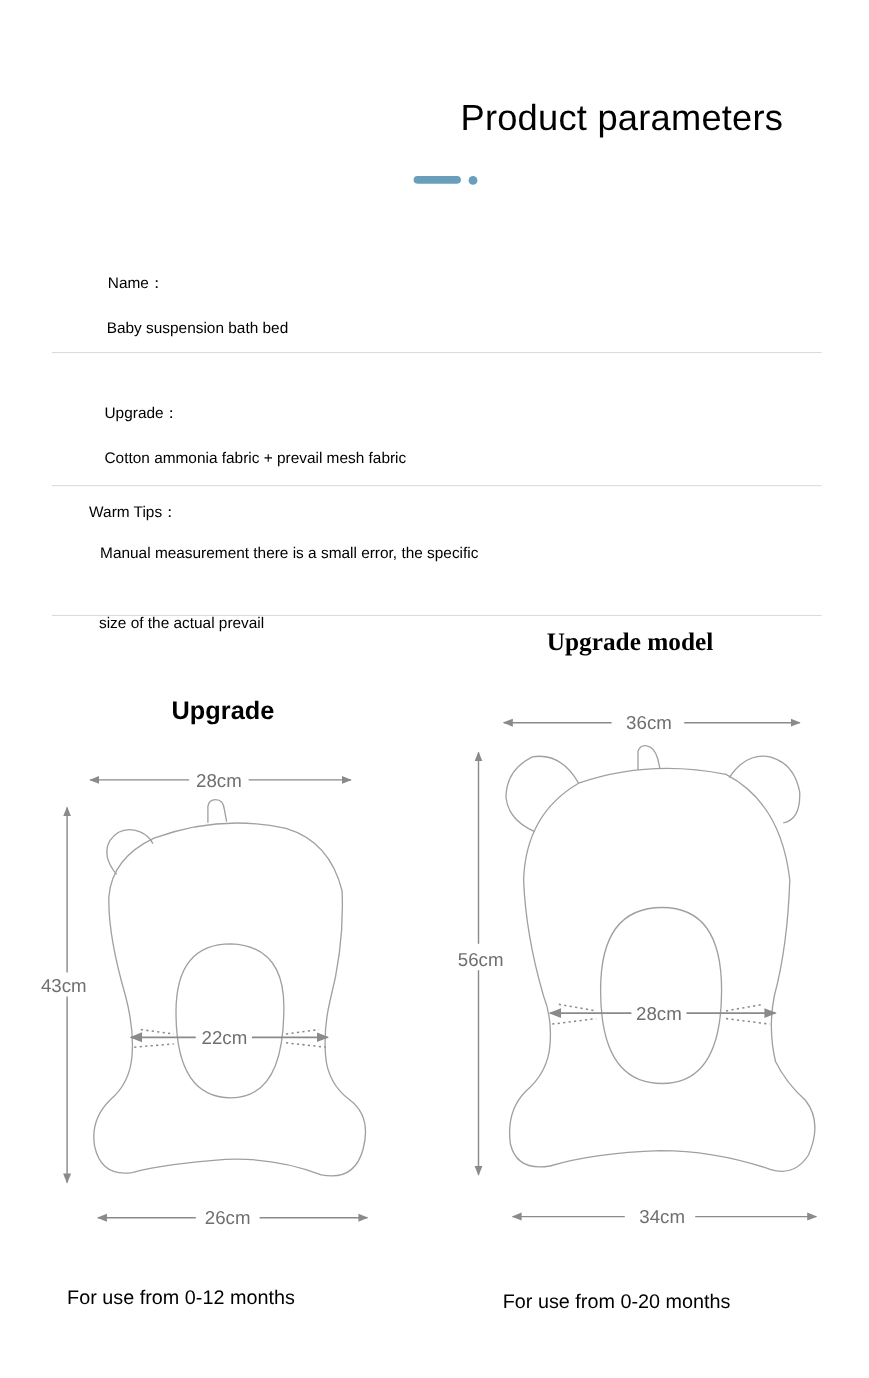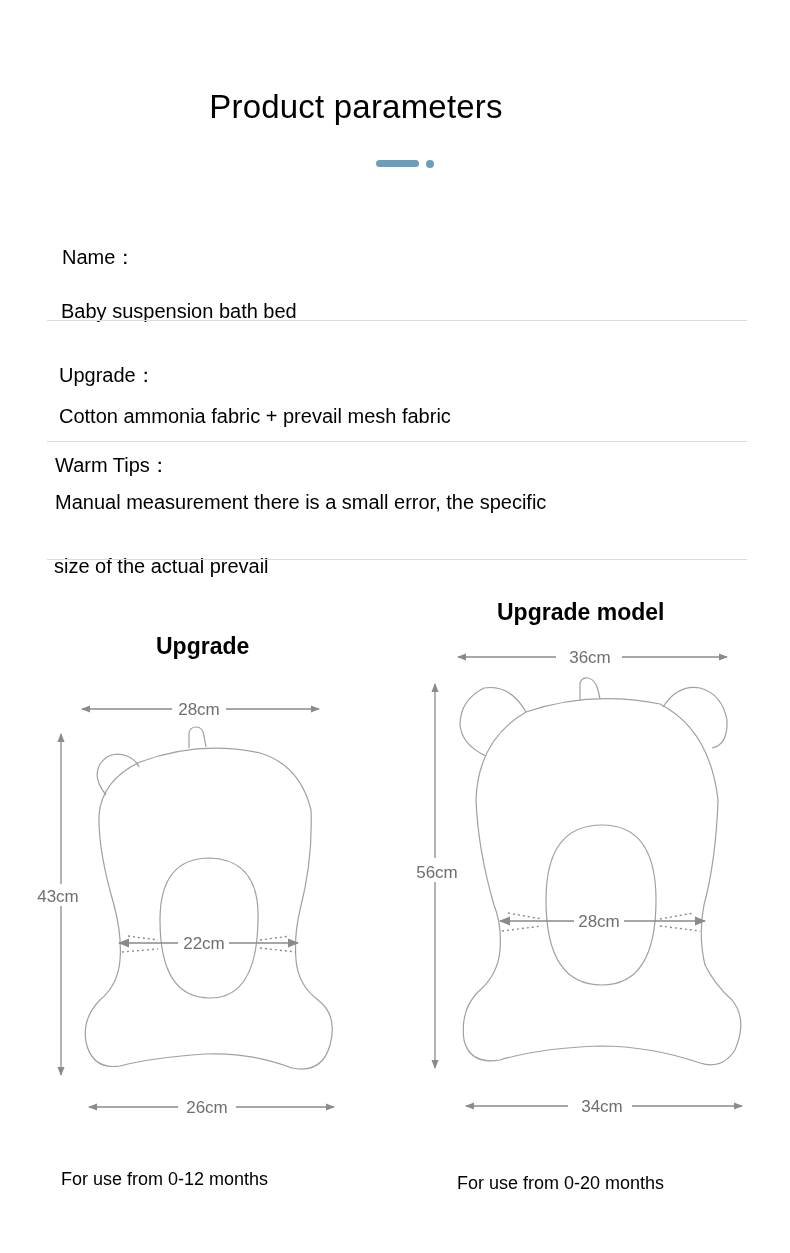--- a/index.html
+++ b/index.html
@@ -1,59 +1,59 @@
 <!DOCTYPE html>
 <html><head>
   <meta charset="utf-8">
   <style>
     * { margin: 0; padding: 0; box-sizing: border-box; }
     html, body { width: 790px; height: 1253px; background: #ffffff; overflow: hidden; }
     body { position: relative; font-family: "Liberation Sans", sans-serif; color: #000; }
 
     .page-title {
       position: absolute; left: 0; width: 712px; top: 88px;
-      text-align: center; font-size: 33px; font-weight: normal; letter-spacing: 0.2px;
+      text-align: right; font-size: 33px; font-weight: normal; letter-spacing: 0.2px;
     }
     .title-deco { position: absolute; top: 159px; left: 376px; height: 10px; width: 60px; }
     .title-deco .bar { position: absolute; left: 0; top: 1px; width: 43px; height: 7px; border-radius: 4px; background: #6a9fbc; }
     .title-deco .dot { position: absolute; left: 50px; top: 1px; width: 8px; height: 8px; border-radius: 50%; background: #6a9fbc; }
 
-    .param { position: absolute; font-size: 20px; line-height: 28px; }
+    .param { position: absolute; font-size: 14px; line-height: 28px; margin-left: 36px; }
     .divider { position: absolute; left: 47px; width: 700px; height: 1px; background: #dcdcdc; }
 
     .model-title { position: absolute; font-size: 23px; font-weight: bold; }
     .usage { position: absolute; font-size: 18px; }
 
     svg.diagram { position: absolute; left: 0; top: 0; }
     .dim-label { font-family: "Liberation Sans", sans-serif; font-size: 17px; fill: #6f6f6f; }
   </style>
 </head>
 <body>
 
 <h1 class="page-title">Product parameters</h1>
 <div class="title-deco">
   <div class="bar"></div>
   <div class="dot"></div>
 </div>
 
 <div class="param" style="left:62px; top:243px;">Name：</div>
-<div class="param" style="left:61px; top:297px;">Baby suspension bath bed</div>
+<div class="param" style="left:61px; top:284px;">Baby suspension bath bed</div>
 <div class="divider" style="top:320px;"></div>
 
 <div class="param" style="left:59px; top:361px;">Upgrade：</div>
 <div class="param" style="left:59px; top:402px;">Cotton ammonia fabric + prevail mesh fabric</div>
 <div class="divider" style="top:441px;"></div>
 
-<div class="param" style="left:55px; top:451px;">Warm Tips：</div>
+<div class="param" style="left:45px; top:451px;">Warm Tips：</div>
 <div class="param" style="left:55px; top:488px;text-align:right;">Manual measurement there is a small error, the specific</div>
 <div class="param" style="left:54px; top:552px;">size of the actual prevail</div>
 <div class="divider" style="top:559px;"></div>
 
 <div class="model-title" style="left:156px; top:633px;">Upgrade</div>
-<div class="model-title" style="left:497px; top:599px;">Upgrade model</div>
+<div class="model-title" style="left:497px; top:571px;font-family:Liberation Serif, serif;">Upgrade model</div>
 
 <svg class="diagram" width="790" height="1253" viewBox="0 0 790 1253">
   <defs>
     <marker id="arrow" viewBox="0 0 10 10" refX="9" refY="5" markerWidth="7" markerHeight="7" orient="auto-start-reverse">
       <path d="M0,1 L10,5 L0,9 z" fill="#8a8a8a"></path>
     </marker>
   </defs>
 
   <g>
 

